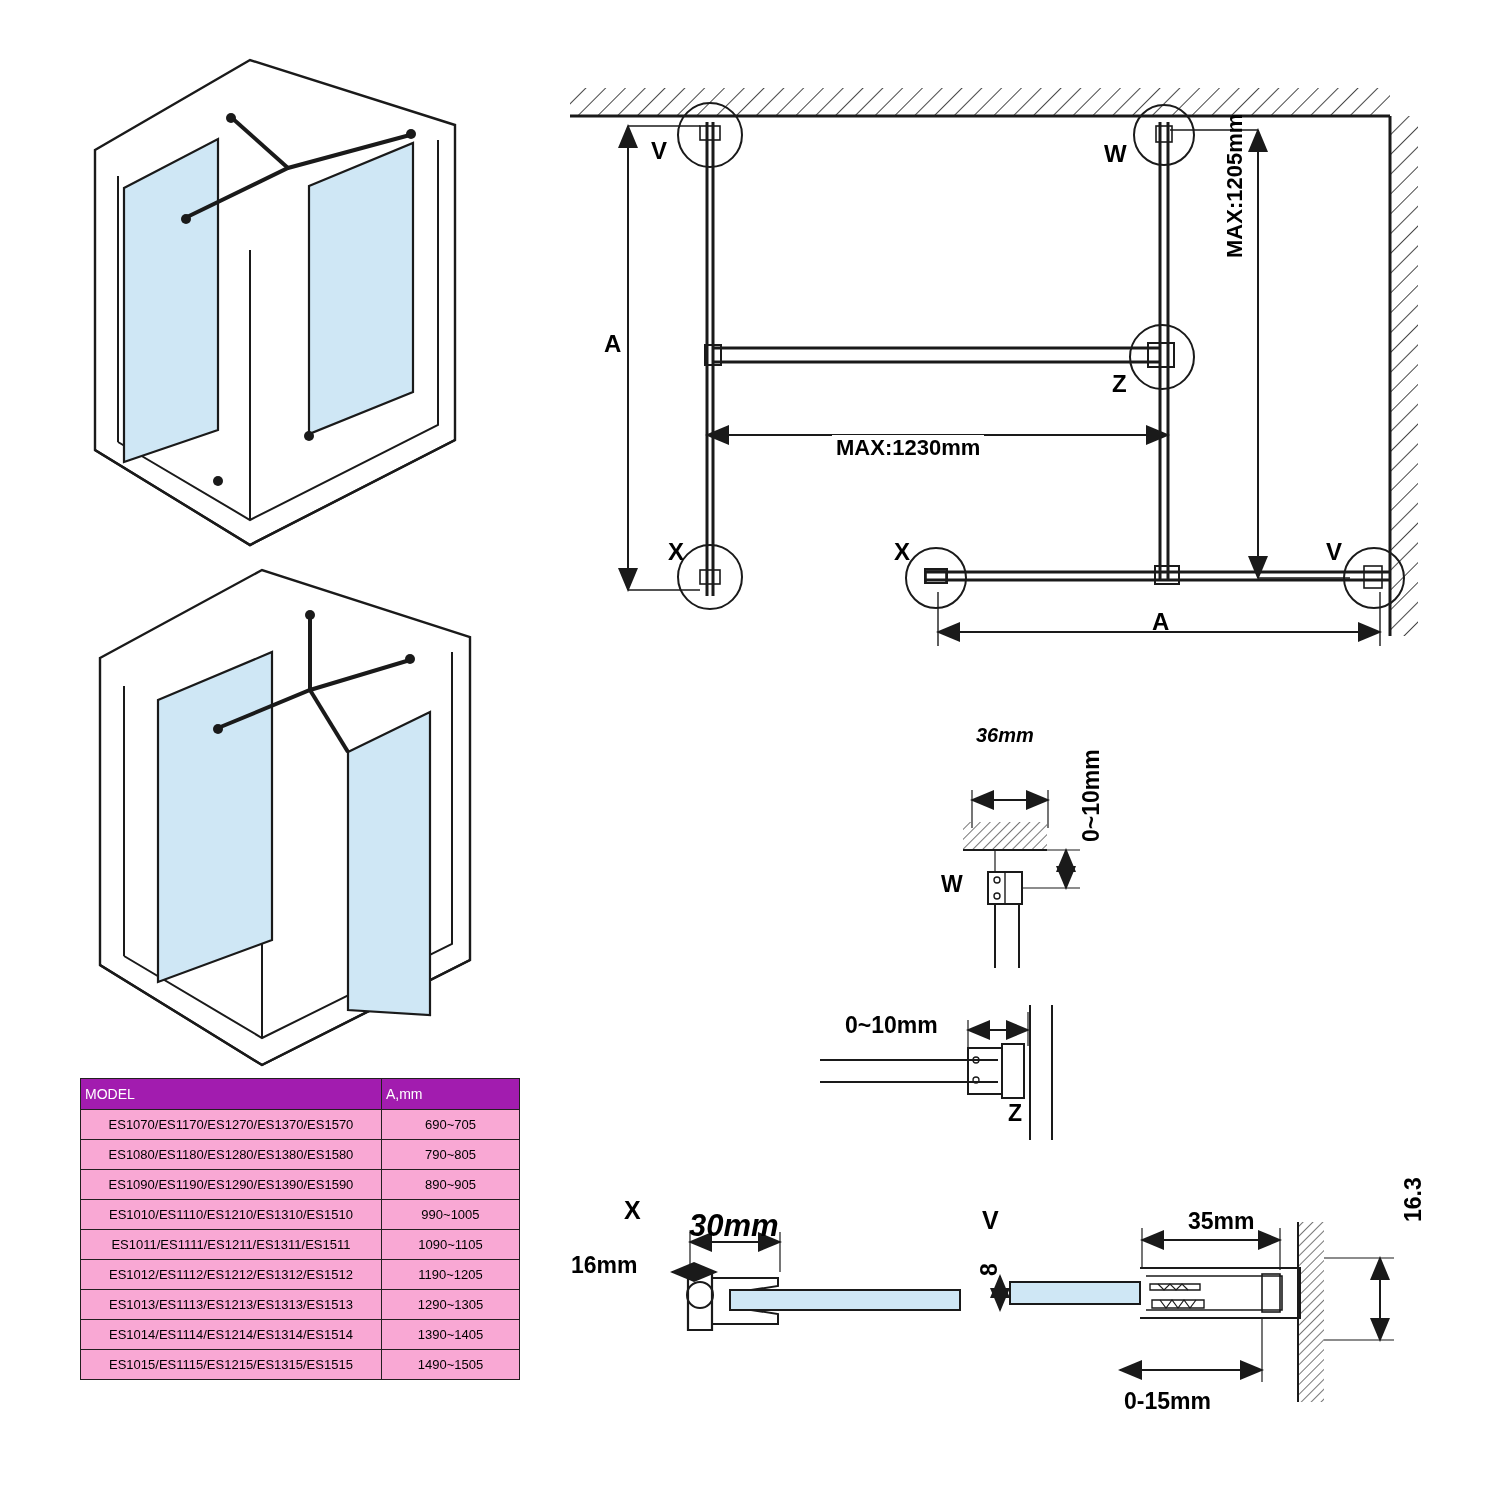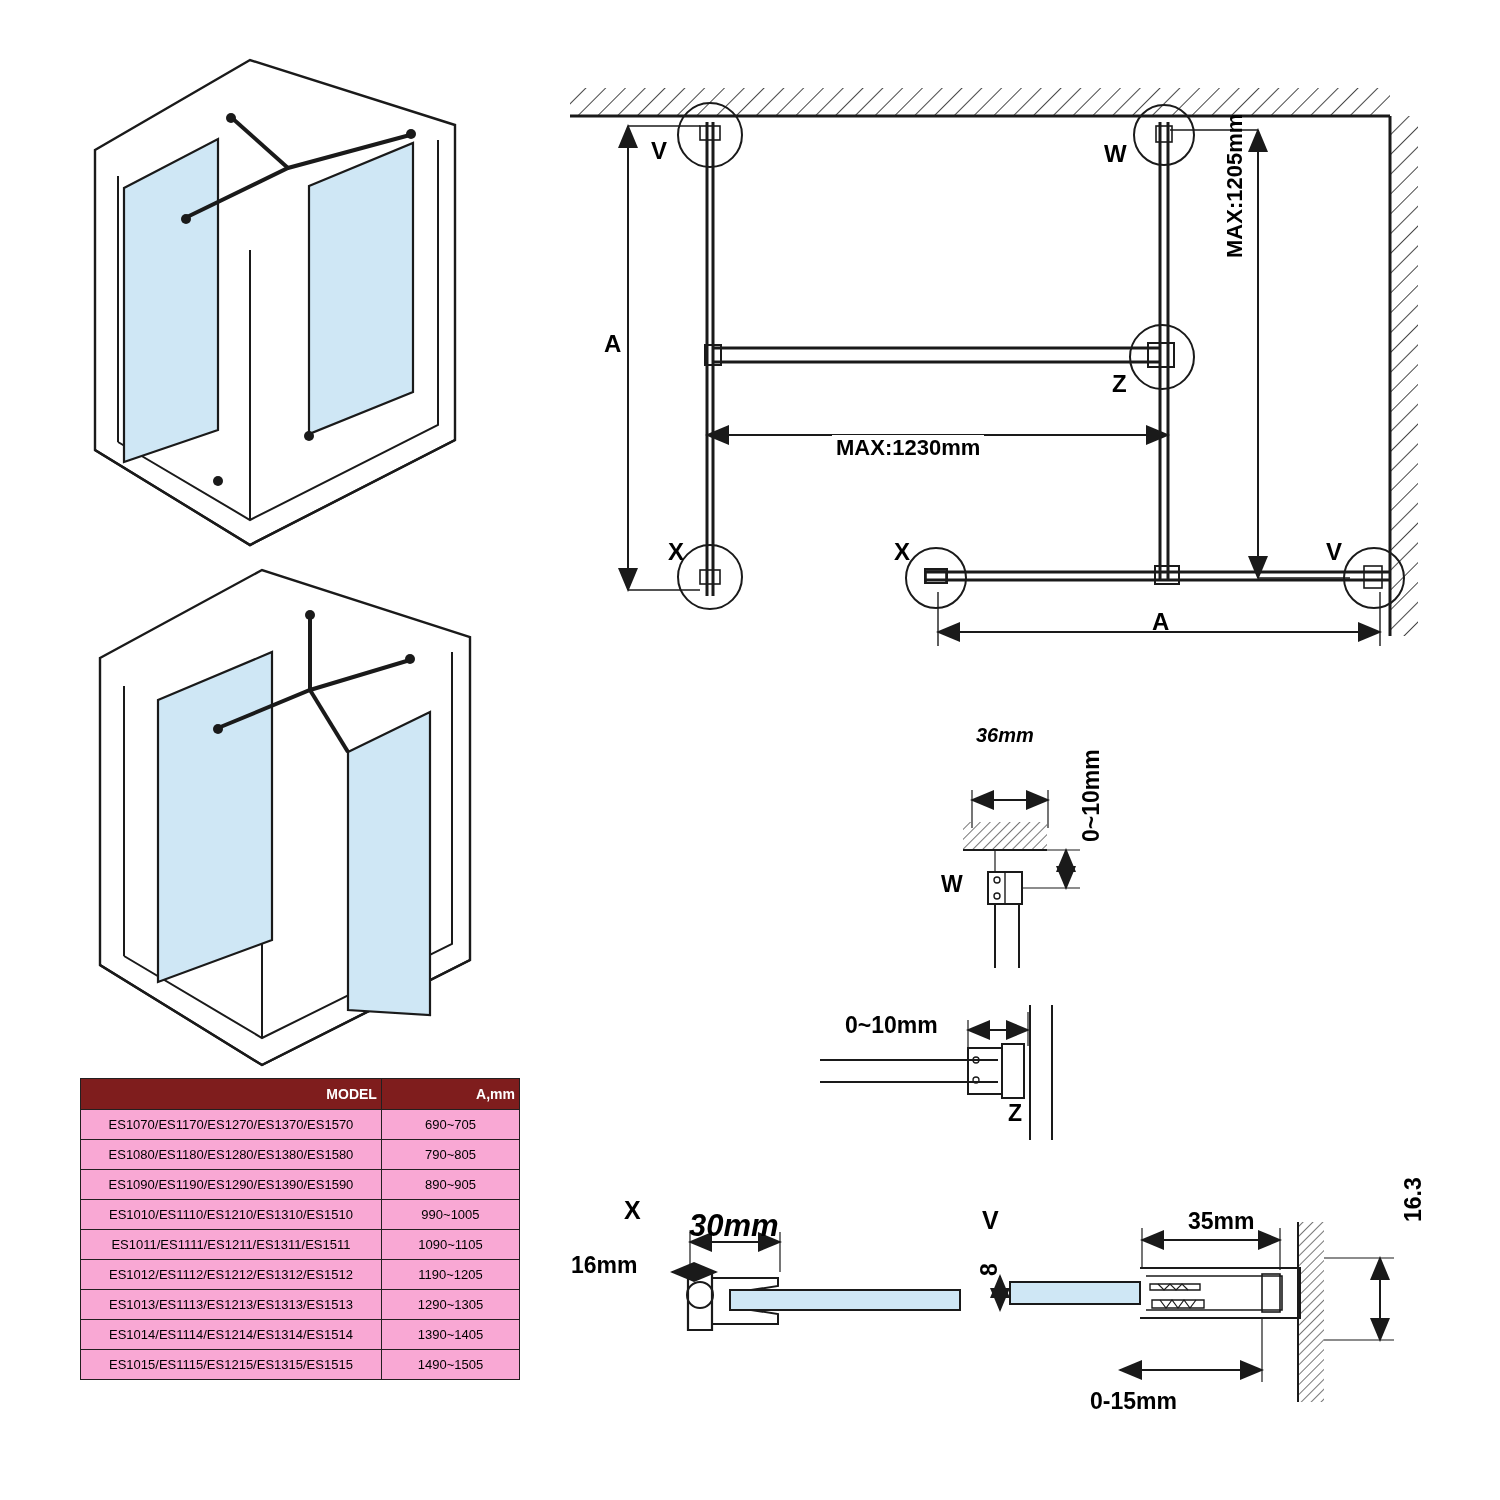--- a/index.html
+++ b/index.html
@@ -13,22 +13,22 @@
   }
   .stage{position:absolute;left:0;top:0;width:1500px;height:1500px;}
   svg{display:block;}
   
   #model-table{
     position:absolute;left:80px;top:1078px;width:440px;
     border-collapse:collapse;
     font-size:13px;
   }
   #model-table th{
-    background:#7f1d1d;color:#fff;border:1px solid #231f20;
-    padding:7px 4px;font-size:14px;font-weight:bold;text-align:right;
+    background:#a21caf;color:#fff;border:1px solid #231f20;
+    padding:7px 4px;font-size:14px;font-weight:normal;text-align:left;
   }
   #model-table td{
     border:1px solid #231f20;padding:7px 4px;text-align:center;font-size:13px;
     background:#f9a8d4;
   }
   #model-table td.model-col{text-align:center;}
 </style>
 </head>
 <body>
 
@@ -239,21 +239,21 @@
 <div style="position:absolute;left:1008px;top:1100px;font-size:23px;font-weight:bold;">Z</div>
 
 <div style="position:absolute;left:624px;top:1196px;font-size:25px;font-weight:bold;">X</div>
 <div style="position:absolute;left:689px;top:1208px;font-size:31px;font-weight:bold;font-style:italic;">30mm</div>
 <div style="position:absolute;left:571px;top:1252px;font-size:23px;font-weight:bold;">16mm</div>
 
 <div style="position:absolute;left:982px;top:1206px;font-size:25px;font-weight:bold;">V</div>
 <div style="position:absolute;left:1188px;top:1208px;font-size:23px;font-weight:bold;">35mm</div>
 <div style="position:absolute;left:1400px;top:1222px;font-size:23px;font-weight:bold;transform:rotate(-90deg);transform-origin:left top;white-space:nowrap;">16.3</div>
 <div style="position:absolute;left:976px;top:1276px;font-size:23px;font-weight:bold;transform:rotate(-90deg);transform-origin:left top;white-space:nowrap;">8</div>
-<div style="position:absolute;left:1090px;top:1388px;font-size:23px;font-weight:bold;">0-15mm</div>
+<div style="position:absolute;left:1124px;top:1388px;font-size:23px;font-weight:bold;">0-15mm</div>
 
 <table id="model-table">
   <thead>
     <tr>
       <th style="width:300px;">MODEL</th>
       <th style="width:140px;">A,mm</th>
     </tr>
   </thead>
   <tbody id="tbody">
         <tr>

